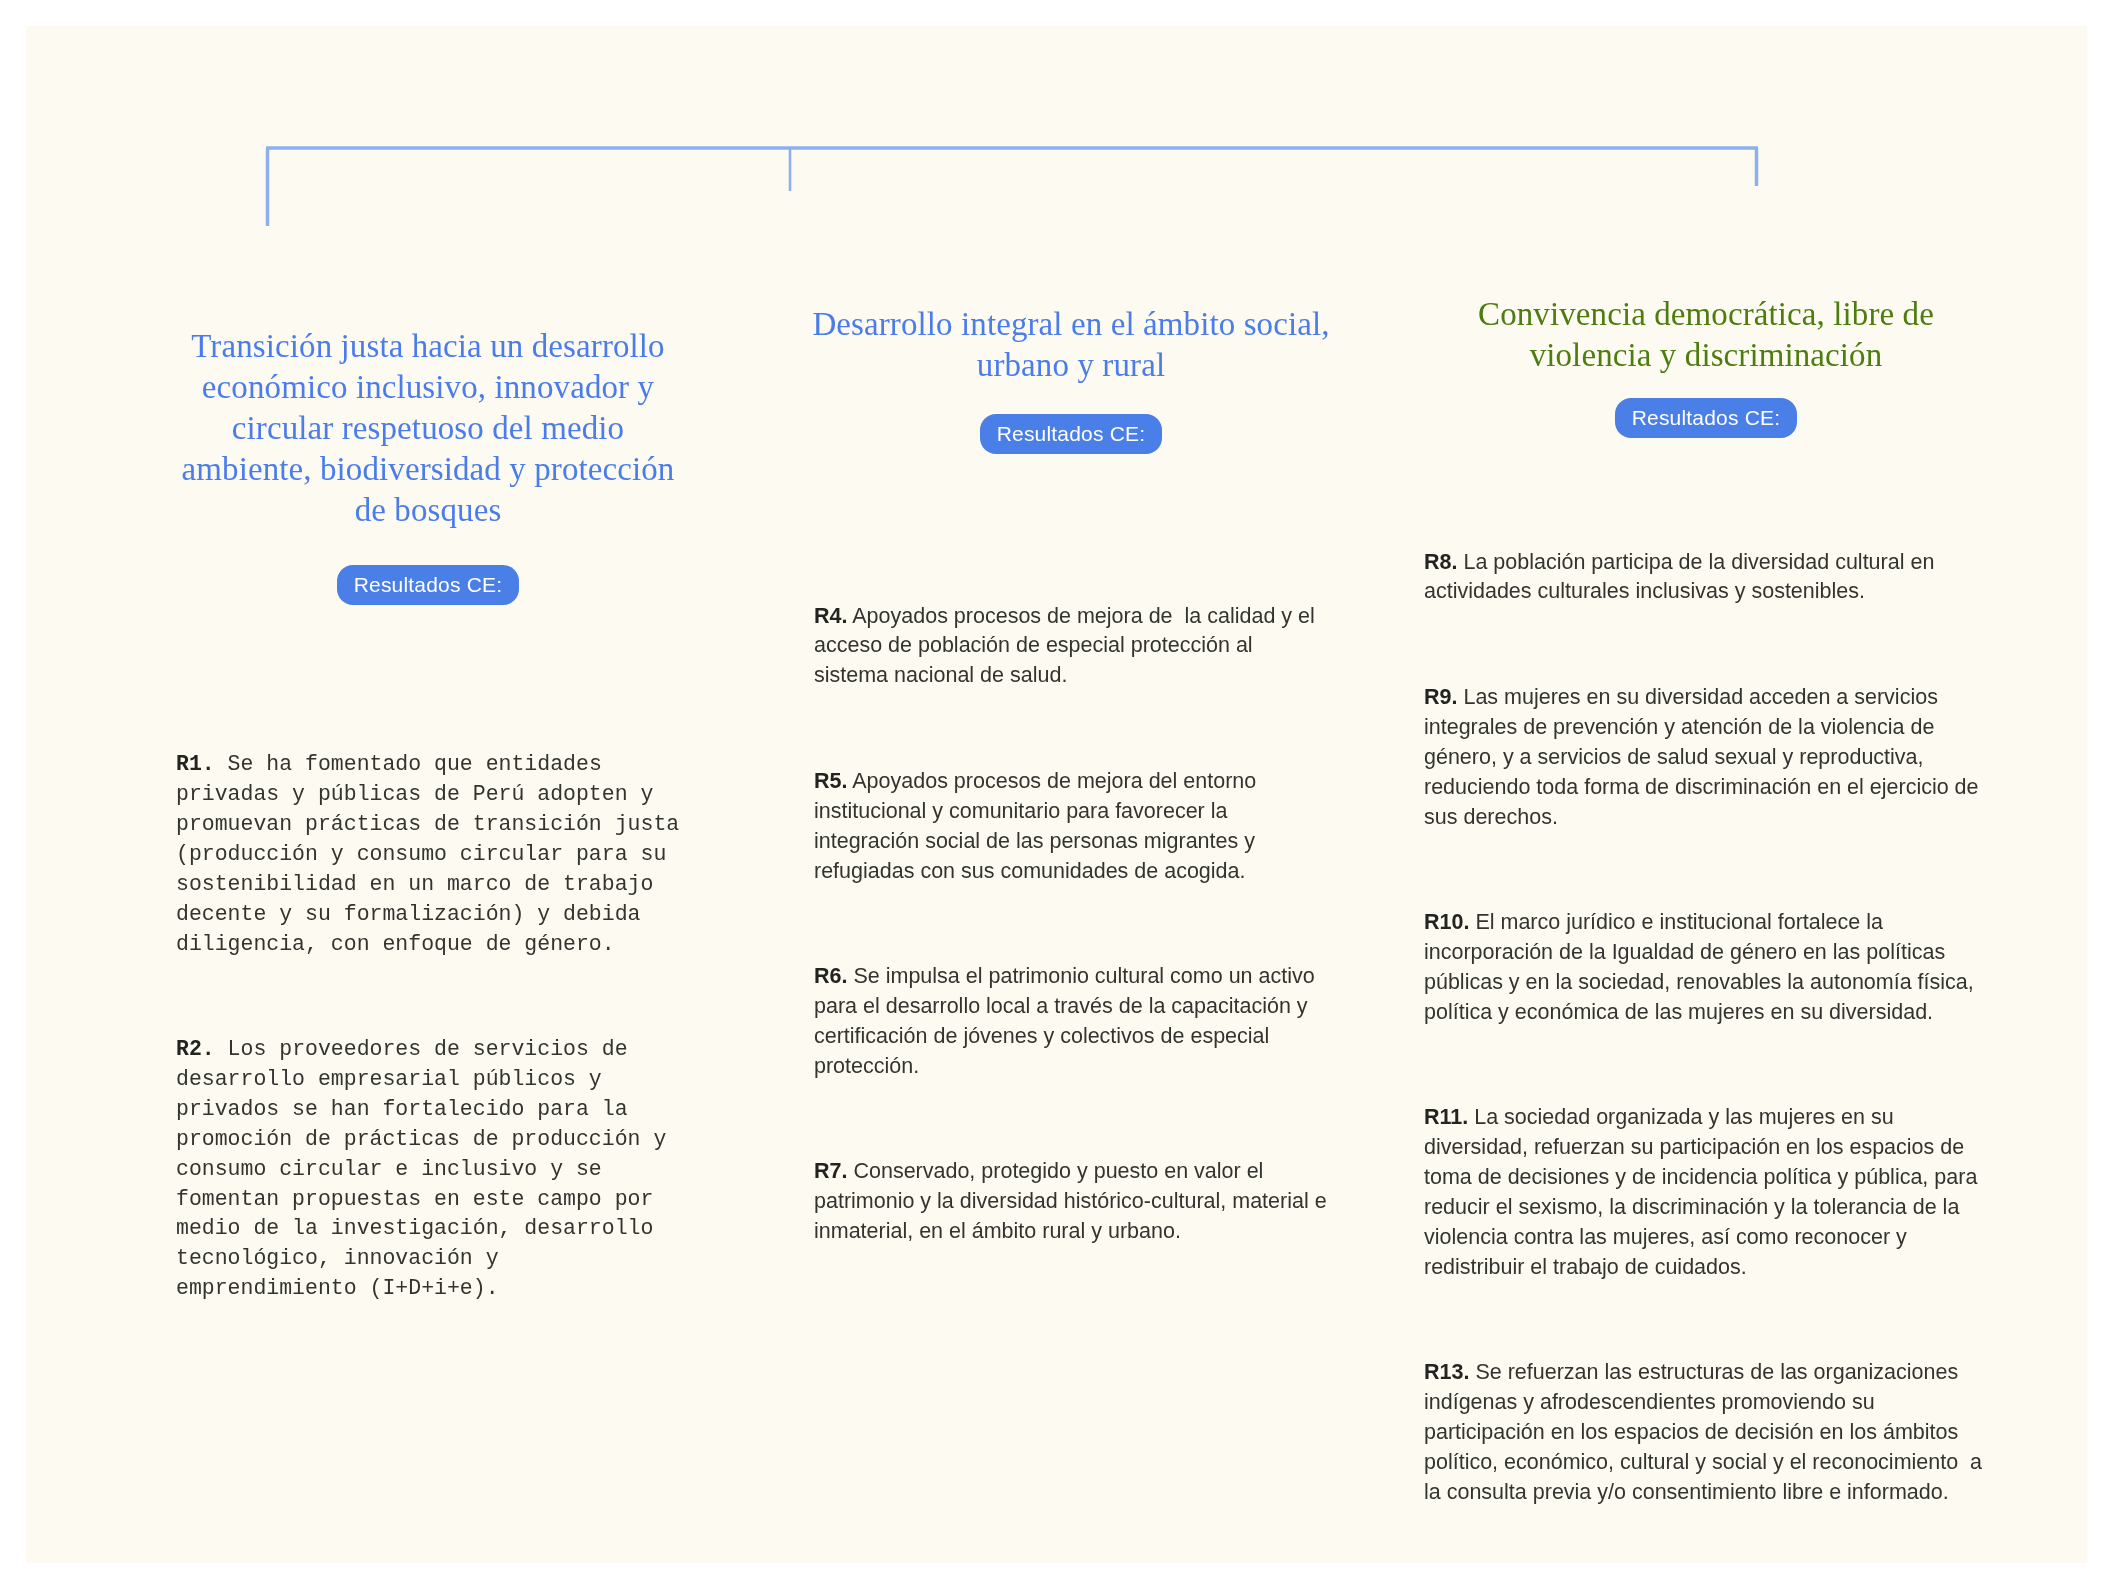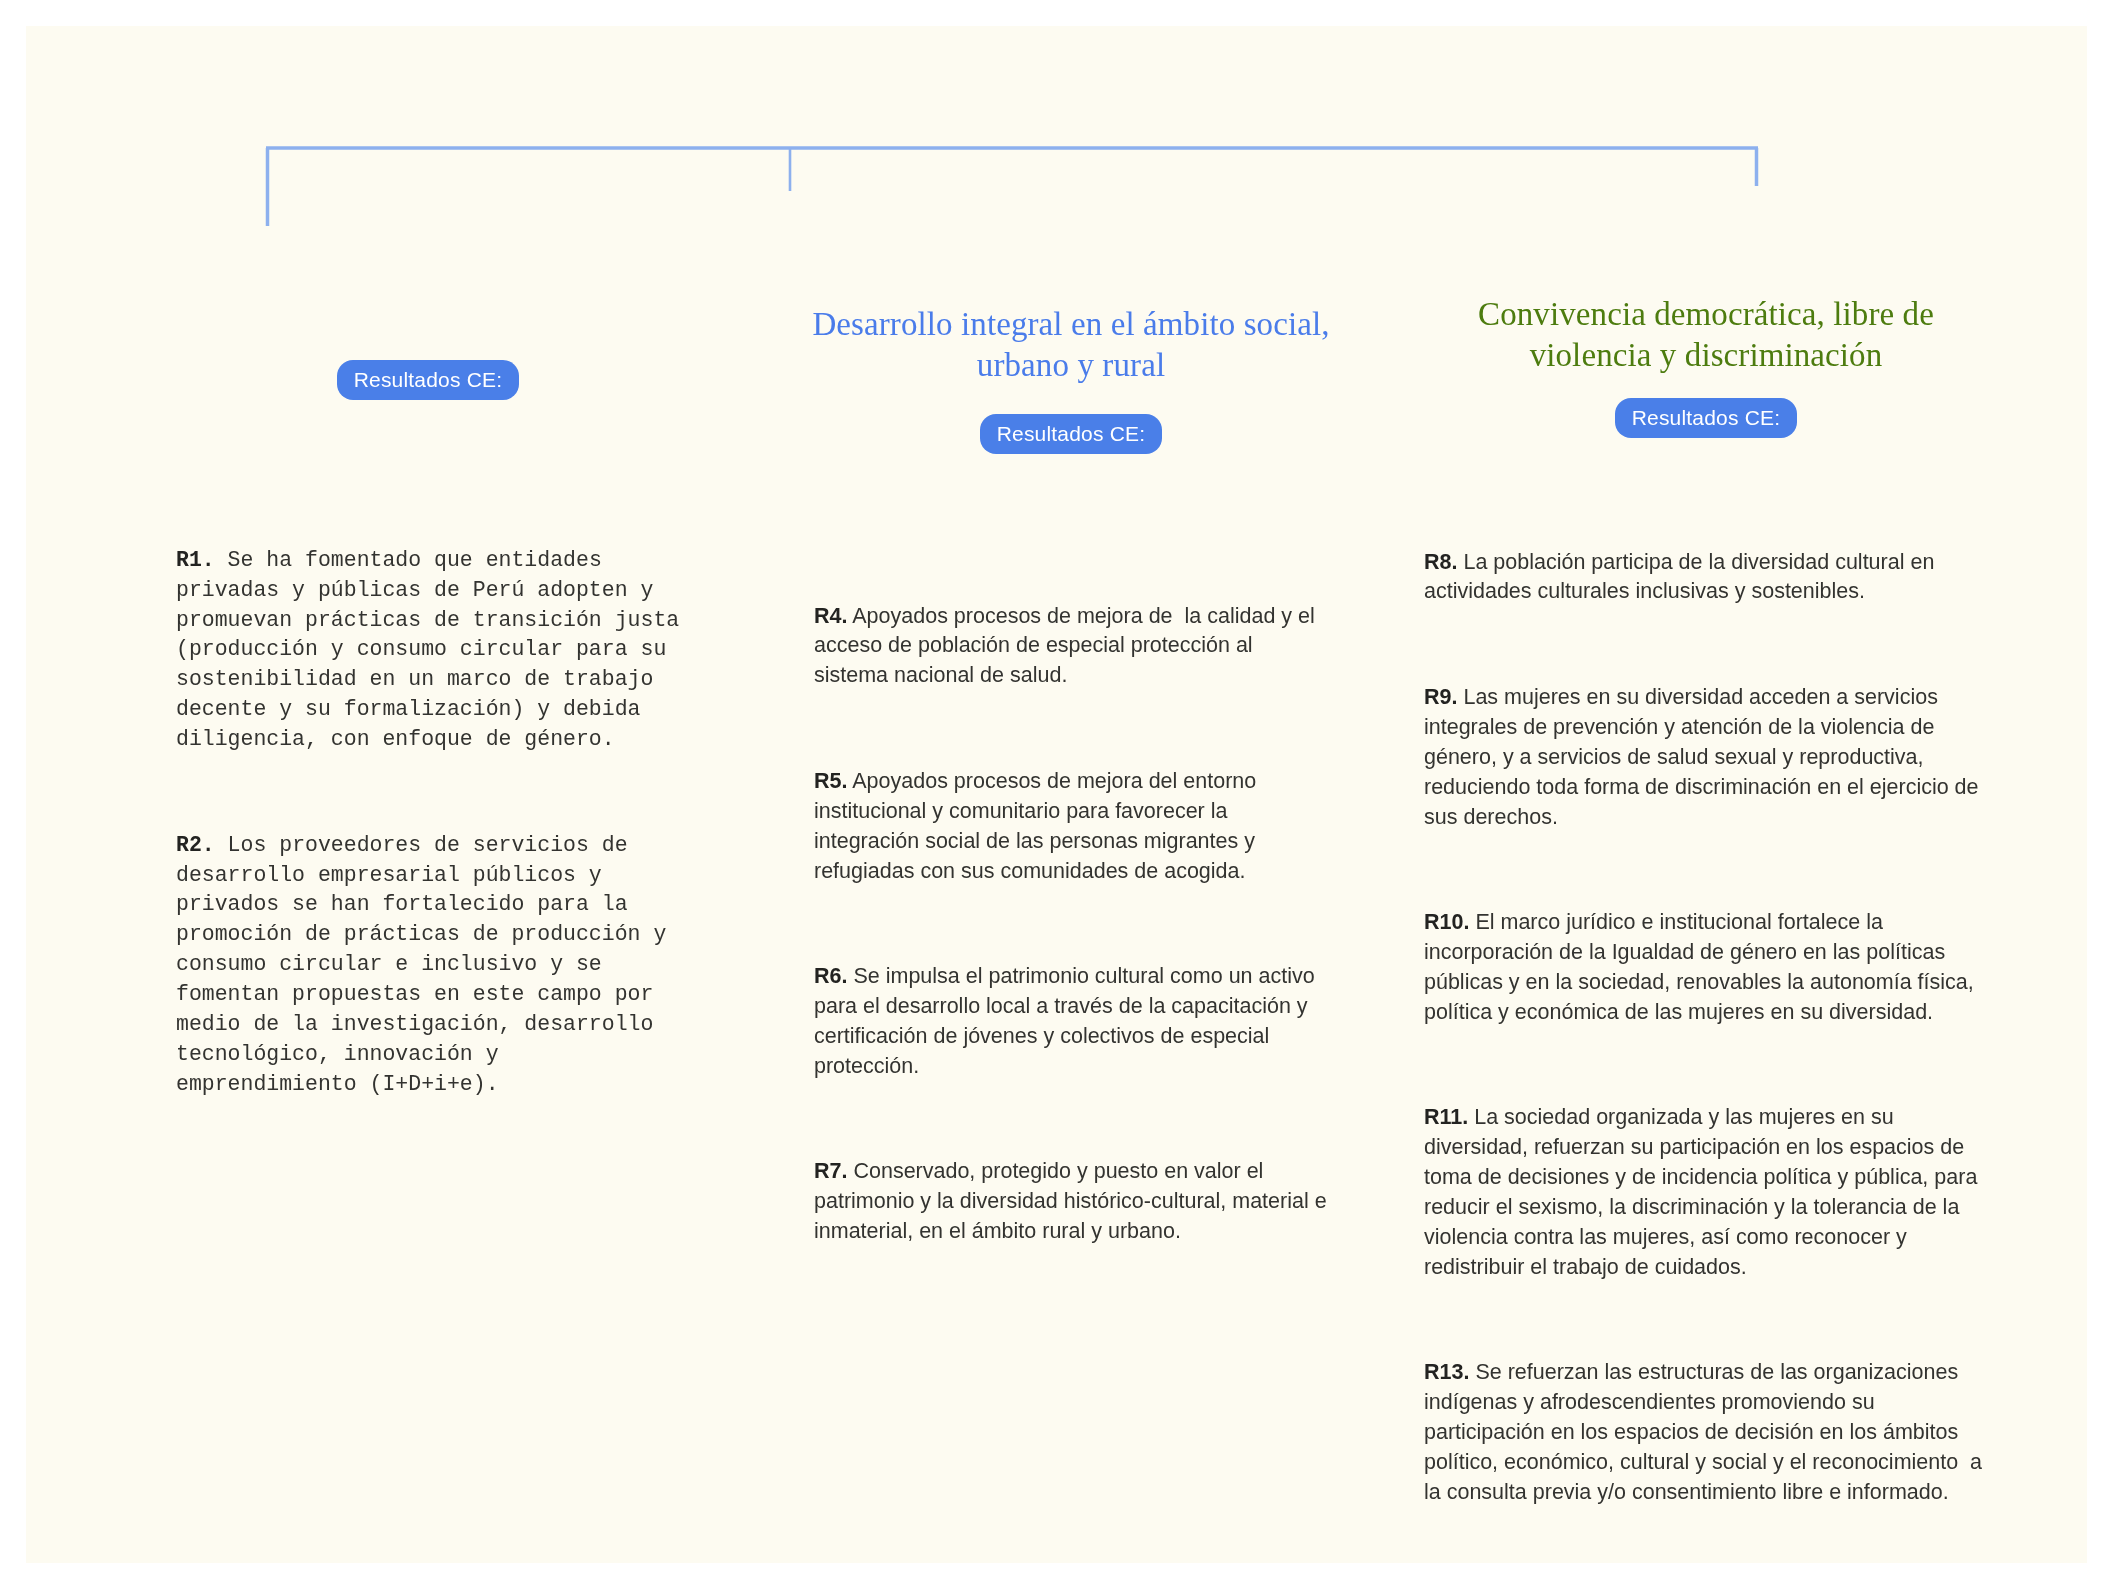--- a/index.html
+++ b/index.html
@@ -114,20 +114,21 @@
     <line x1="240" y1="122" x2="1732" y2="122" stroke="#8db0ee" stroke-width="3.5"></line>
 
     <line x1="241.5" y1="122" x2="241.5" y2="200" stroke="#8db0ee" stroke-width="3.5"></line>
 
     <line x1="764" y1="122" x2="764" y2="165" stroke="#8db0ee" stroke-width="2.6"></line>
 
     <line x1="1730.5" y1="122" x2="1730.5" y2="160" stroke="#8db0ee" stroke-width="3.5"></line>
   </svg>
 
   <section class="column" id="col-1">
+    <h2 class="col-heading" style="color: rgb(74, 124, 234);">Transición justa hacia un desarrollo económico inclusivo, innovador y circular respetuoso del medio ambiente, biodiversidad y protección de bosques</h2>
     <div class="badge-row">
       <span class="badge" style="background: rgb(74, 127, 232);">Resultados CE:</span>
     </div>
     <ul class="results-list" style="color: rgb(51, 51, 48); font-family: Liberation Mono, monospace;">
       <li><span class="rcode">R1.</span><span class="rtext"> Se ha fomentado que entidades privadas y públicas de Perú adopten y promuevan prácticas de transición justa (producción y consumo circular para su sostenibilidad en un marco de trabajo decente y su formalización) y debida diligencia, con enfoque de género.</span></li>
       <li><span class="rcode">R2.</span><span class="rtext"> Los proveedores de servicios de desarrollo empresarial públicos y privados se han fortalecido para la promoción de prácticas de producción y consumo circular e inclusivo y se fomentan propuestas en este campo por medio de la investigación, desarrollo tecnológico, innovación y emprendimiento (I+D+i+e).</span></li>
     </ul>
   </section>
 
   <section class="column" id="col-2">

